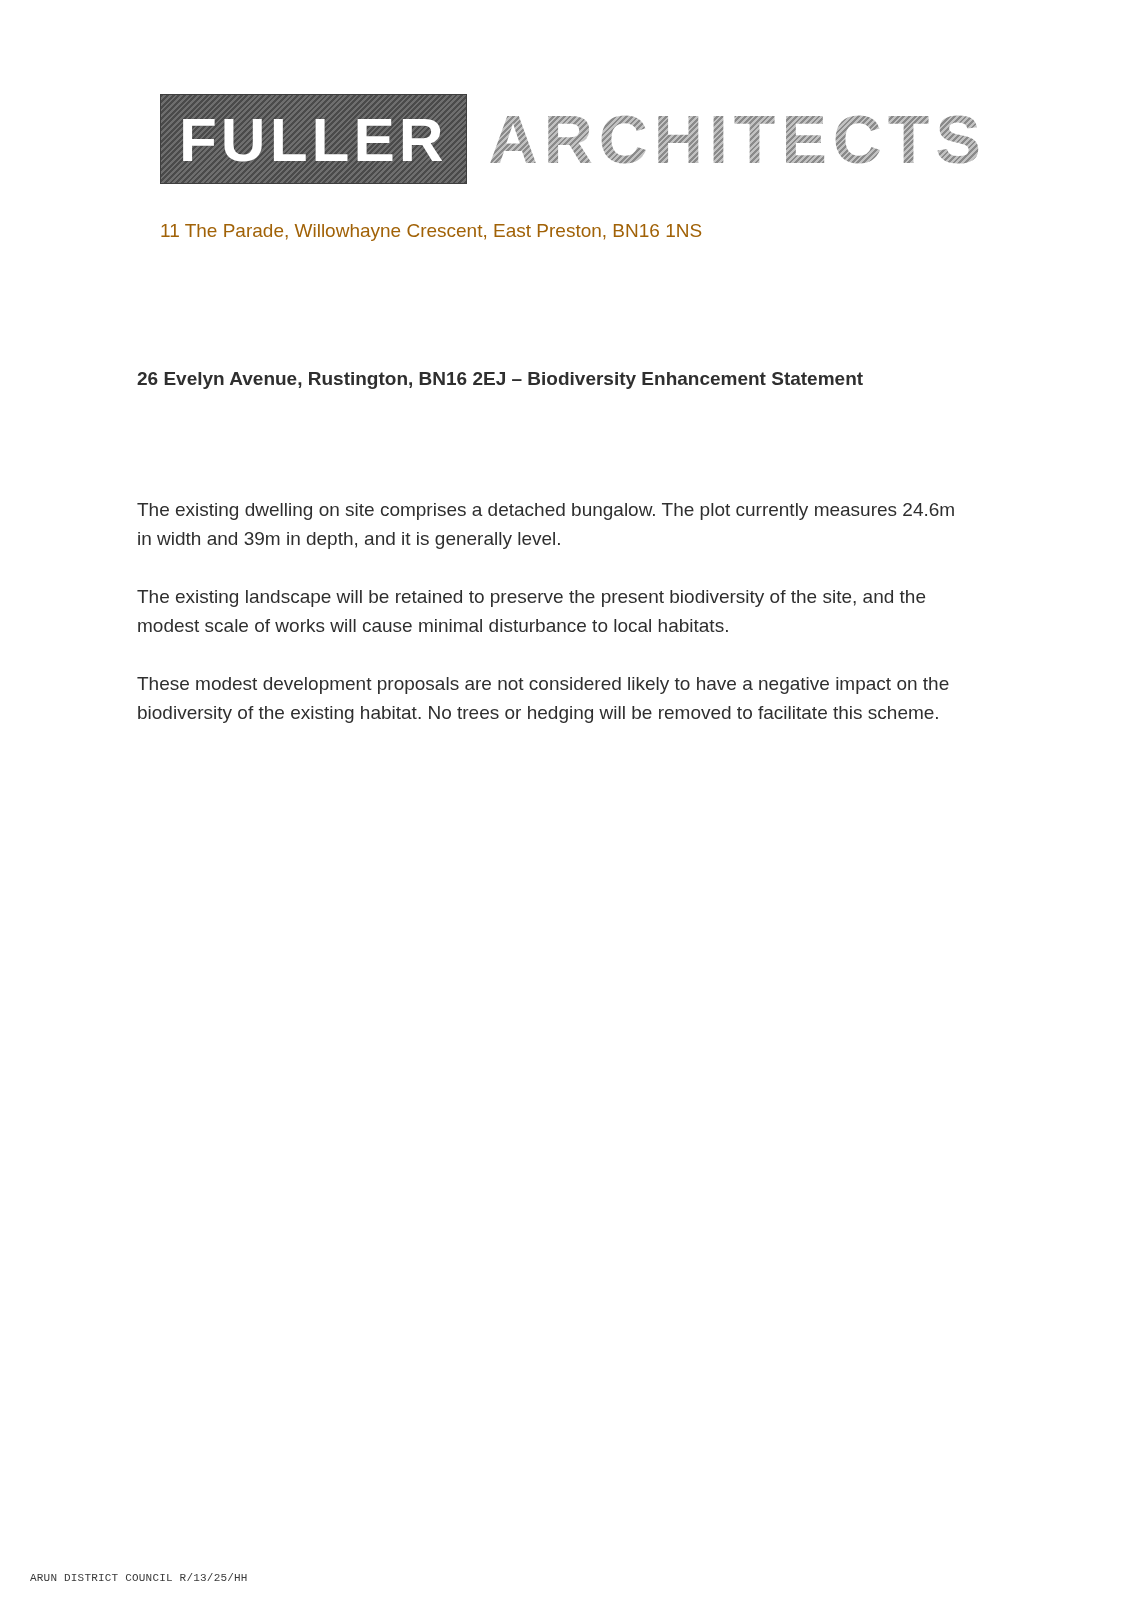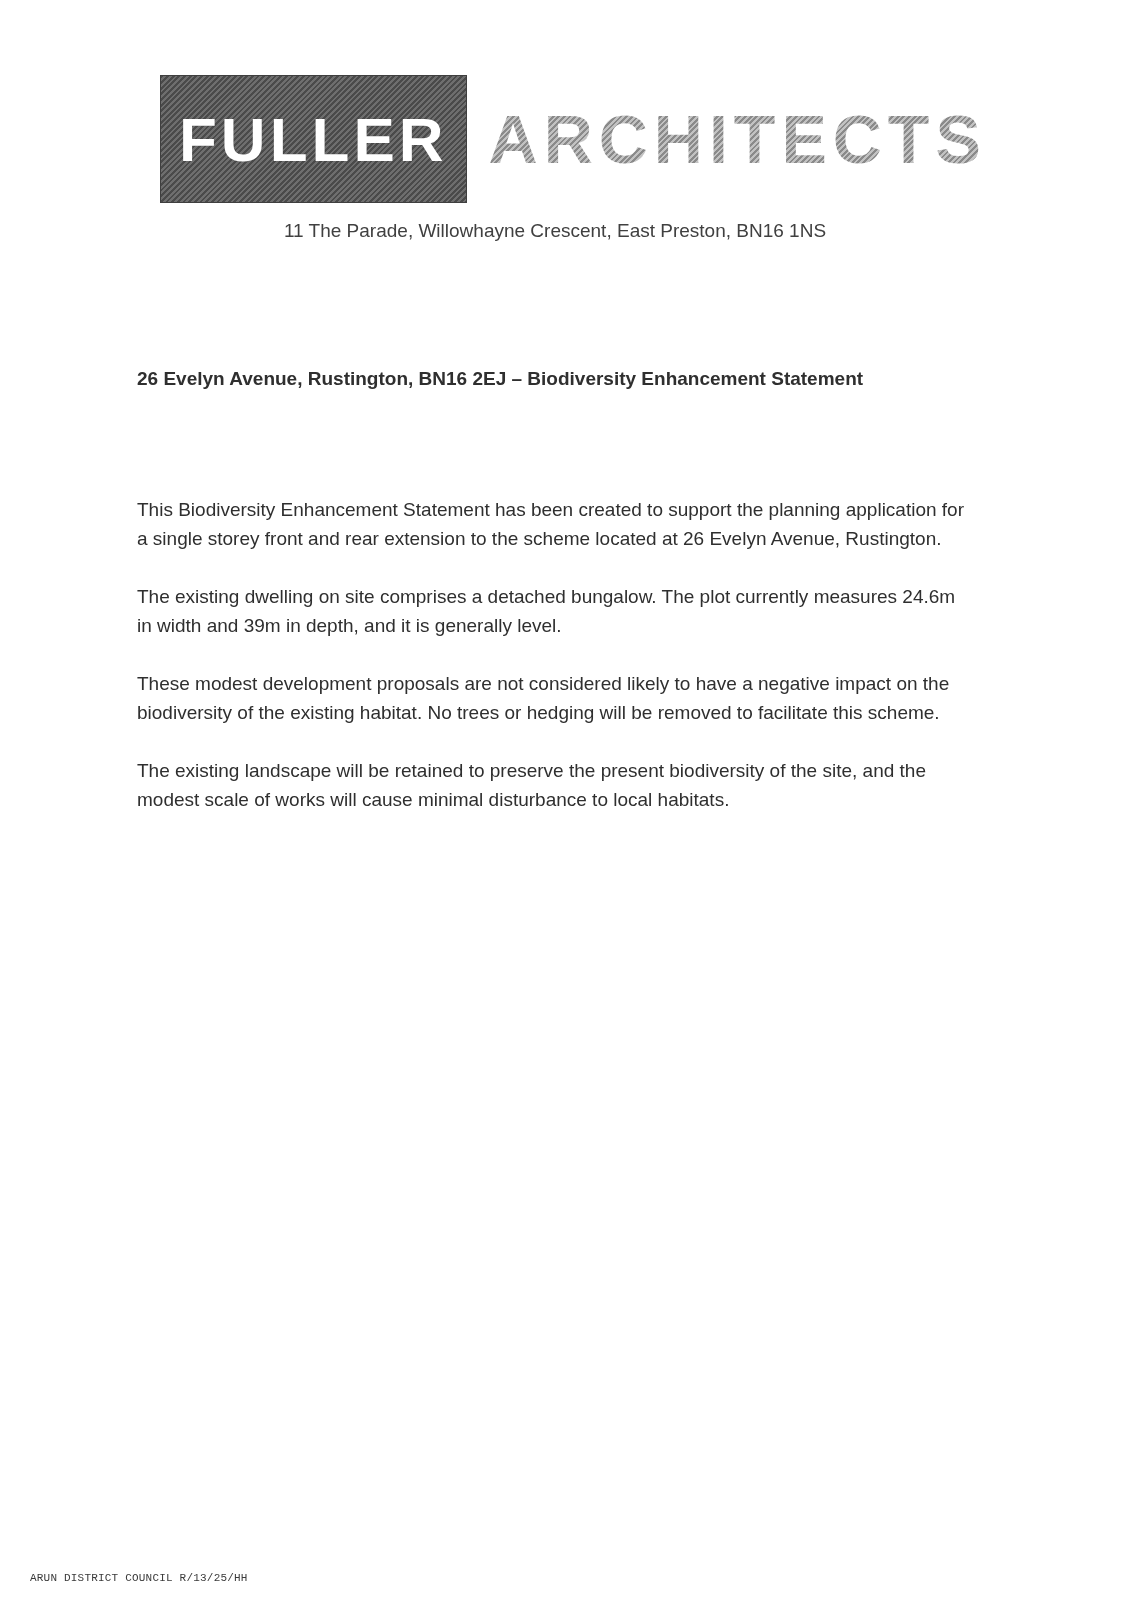--- a/index.html
+++ b/index.html
@@ -22,21 +22,21 @@
     top: 88px;
     left: 160px;
     display: flex;
     align-items: center;
     height: 102px;
   }
   .logo-fuller-box {
     display: flex;
     align-items: center;
     justify-content: center;
-    height: 128px;
+    height: 90px;
     padding: 0 18px;
     background:
       repeating-linear-gradient(135deg, #4a4a4a 0px, #4a4a4a 2px, #6e6e6e 2px, #6e6e6e 4px);
     border: 1px solid #3f3f3f;
   }
   .logo-fuller-text {
     color: #ffffff;
     font-weight: bold;
     font-size: 62px;
     letter-spacing: 4px;
@@ -54,23 +54,22 @@
     background-clip: text;
     -webkit-text-fill-color: transparent;
   }
 
   
   .address-line {
     position: absolute;
     top: 220px;
     left: 160px;
     width: 790px;
-    text-align: center;
     font-size: 19px;
-    color: #404040;
+    color: #a16207;
   }
 
   
   .content {
     position: absolute;
     top: 364px;
     left: 137px;
     width: 828px;
     color: #2f2f2f;
     font-size: 19px;
@@ -106,24 +105,23 @@
       <span class="logo-fuller-text">FULLER</span>
     </div>
     <span class="logo-architects-text">ARCHITECTS</span>
   </div>
 
   <div class="address-line">11 The Parade, Willowhayne Crescent, East Preston, BN16 1NS</div>
 
   <div class="content">
     <div class="doc-title">26 Evelyn Avenue, Rustington, BN16 2EJ – Biodiversity Enhancement Statement</div>
 
-    <p class="doc-paragraph">This Biodiversity Enhancement Statement has been created to support the planning application for a single storey front and rear extension to the scheme located at 26 Evelyn Avenue, Rustington.</p>
 
     <p class="doc-paragraph">The existing dwelling on site comprises a detached bungalow. The plot currently measures 24.6m in width and 39m in depth, and it is generally level.</p>
 
+    <p class="doc-paragraph">The existing landscape will be retained to preserve the present biodiversity of the site, and the modest scale of works will cause minimal disturbance to local habitats.</p>
+
     <p class="doc-paragraph">These modest development proposals are not considered likely to have a negative impact on the biodiversity of the existing habitat. No trees or hedging will be removed to facilitate this scheme.</p>
-
-    <p class="doc-paragraph">The existing landscape will be retained to preserve the present biodiversity of the site, and the modest scale of works will cause minimal disturbance to local habitats.</p>
   </div>
 
   <div class="footer-ref">ARUN DISTRICT COUNCIL R/13/25/HH</div>
 
 </div>
 
 </body></html>

